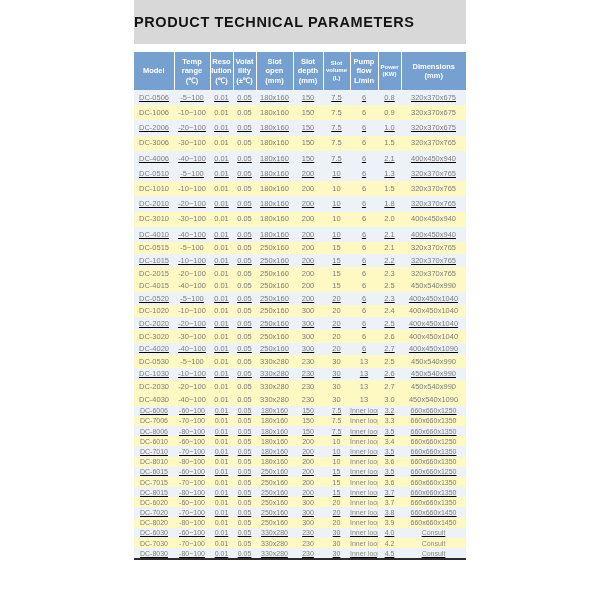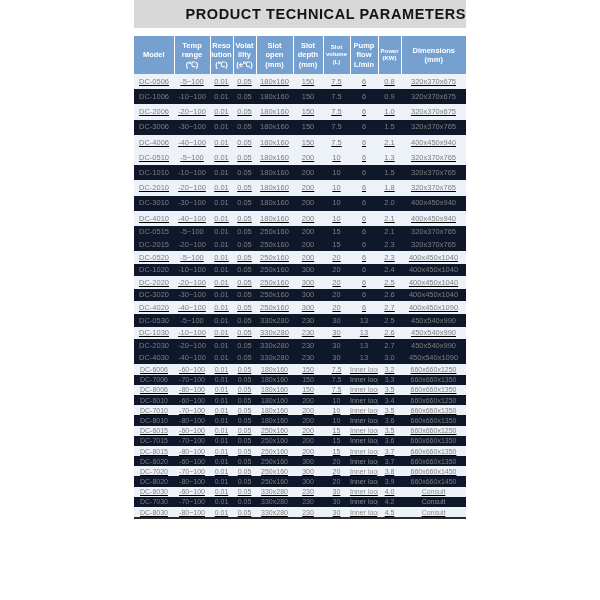--- a/index.html
+++ b/index.html
@@ -4,23 +4,23 @@
 <style>
   html, body { margin: 0; padding: 0; }
   body {
     width: 600px; height: 600px;
     background: #ffffff;
     font-family: "Liberation Sans", sans-serif;
     overflow: hidden;
   }
   .content { width: 332px; margin: 0 auto; }
   .title-band {
-    height: 28px;
+    height: 44px;
     background: var(--title-band-bg, #d8d8d8);
-    display: flex; align-items: center; justify-content: flex-end;
+    display: flex; align-items: center; justify-content: flex-start;
   }
   .page-title {
     margin: 0;
     font-size: 14.5px;
     font-weight: bold;
     letter-spacing: 0.6px;
     color: #141414;
     white-space: nowrap;
   }
   .gap { height: 8px; }
@@ -47,21 +47,21 @@
     text-align: center;
     vertical-align: middle;
     font-size: 7.5px;
     color: #7d7d7d;
     padding: 0;
     line-height: 1;
     white-space: nowrap;
     overflow: hidden;
   }
   tbody tr.odd  { background: var(--row-alt-bg, #edf2f9); text-decoration: underline; }
-  tbody tr.even { background: #0f172a; }
+  tbody tr.even { background: #fef9c3; }
   tbody tr.row-lg td { height: 15.2px; }
   tbody tr.row-md td { height: 12.6px; }
   tbody tr.row-sm td { height: 10.2px; font-size: 7px; }
   tbody td.small-val { font-size: 5.5px; color: #8a8a8a; }
   tbody tr:last-child td { border-bottom: 2px solid var(--bottom-border, #2b2b2b); }
 </style>
 </head>
 <body>
 
 <div class="content">
@@ -222,31 +222,55 @@
           <td>-5~100</td>
           <td>0.01</td>
           <td>0.05</td>
           <td>250x160</td>
           <td>200</td>
           <td>15</td>
           <td>6</td>
           <td>2.1</td>
           <td>320x370x765</td>
         </tr>
+        <tr class="odd row-md">
+          <td>DC-1015</td>
+          <td>-10~100</td>
+          <td>0.01</td>
+          <td>0.05</td>
+          <td>250x160</td>
+          <td>200</td>
+          <td>15</td>
+          <td>6</td>
+          <td>2.2</td>
+          <td>320x370x765</td>
+        </tr>
         <tr class="even row-md">
           <td>DC-2015</td>
           <td>-20~100</td>
           <td>0.01</td>
           <td>0.05</td>
           <td>250x160</td>
           <td>200</td>
           <td>15</td>
           <td>6</td>
           <td>2.3</td>
           <td>320x370x765</td>
+        </tr>
+        <tr class="even row-md">
+          <td>DC-4015</td>
+          <td>-40~100</td>
+          <td>0.01</td>
+          <td>0.05</td>
+          <td>250x160</td>
+          <td>200</td>
+          <td>15</td>
+          <td>6</td>
+          <td>2.5</td>
+          <td>450x540x990</td>
         </tr>
         <tr class="odd row-md">
           <td>DC-0520</td>
           <td>-5~100</td>
           <td>0.01</td>
           <td>0.05</td>
           <td>250x160</td>
           <td>200</td>
           <td>20</td>
           <td>6</td>

